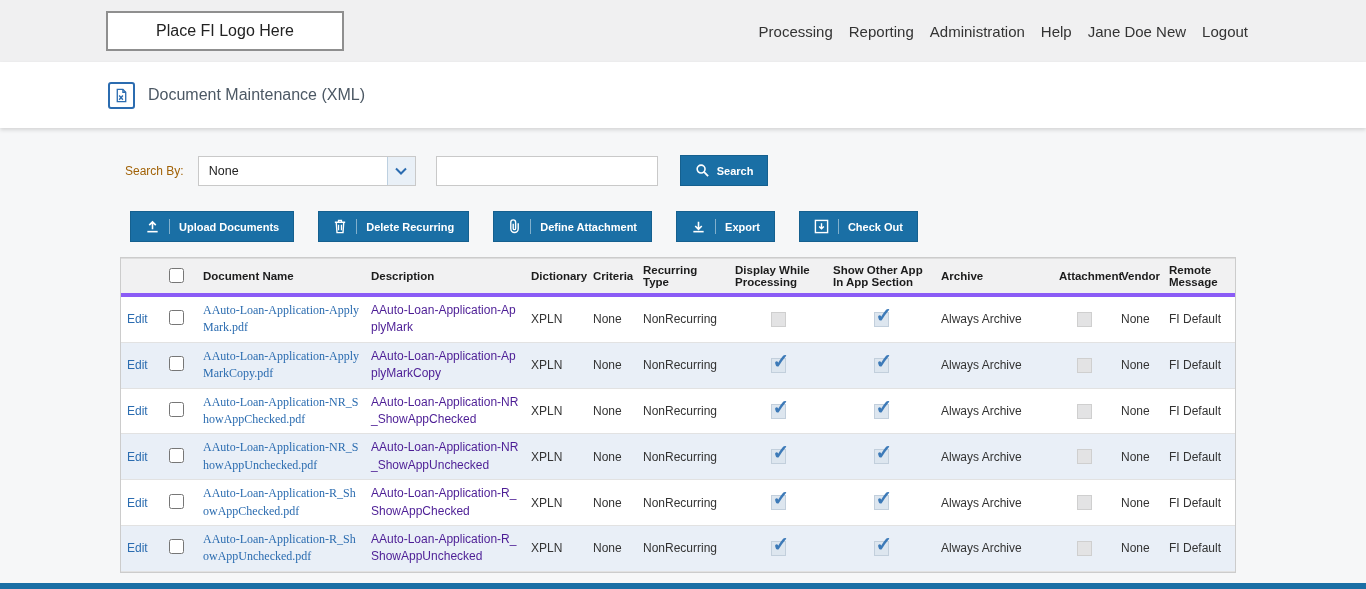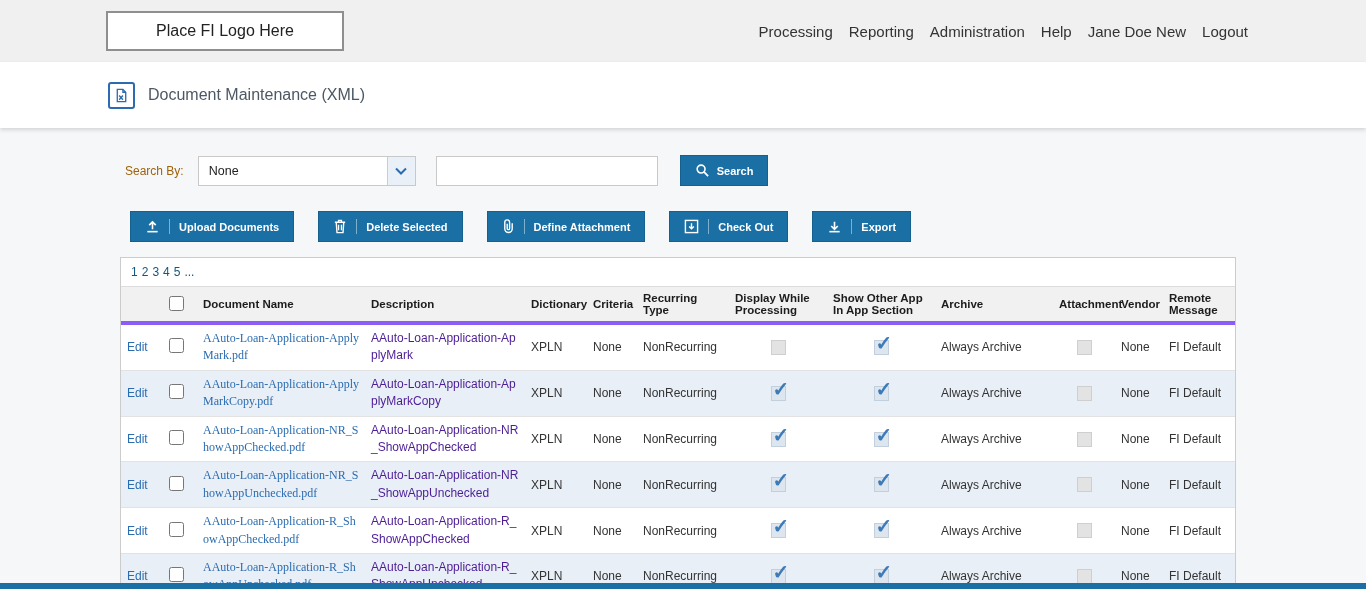--- a/index.html
+++ b/index.html
@@ -163,52 +163,51 @@
       <span>Upload Documents</span>
     </button>
     <button class="btn sep">
       <span class="ic">
         <svg width="14" height="15" viewBox="0 0 14 16">
             <path d="M1.5 3.5h11M5.5 3V1.5h3V3" fill="none" stroke="#fff" stroke-width="1.5"></path>
             <path d="M3 3.5l.8 11h6.4l.8-11" fill="none" stroke="#fff" stroke-width="1.5"></path>
             <path d="M5.5 6v6M8.5 6v6" stroke="#fff" stroke-width="1.3"></path>
           </svg>
       </span>
-      <span>Delete Selected</span>
+      <span>Delete Recurring</span>
     </button>
     <button class="btn sep">
       <span class="ic">
         <svg width="13" height="15" viewBox="0 0 14 16">
             <path d="M11 4.5v6a4 4 0 0 1-8 0v-7a2.6 2.6 0 0 1 5.2 0v6.6a1.3 1.3 0 0 1-2.6 0V5" fill="none" stroke="#fff" stroke-width="1.5"></path>
           </svg>
       </span>
       <span>Define Attachment</span>
+    </button>
+    <button class="btn sep">
+      <span class="ic">
+        <svg width="15" height="15" viewBox="0 0 16 16">
+            <path d="M8 3v8M4.5 7.5L8 11l3.5-3.5" fill="none" stroke="#fff" stroke-width="1.7"></path>
+            <path d="M2.5 13.5h11" stroke="#fff" stroke-width="1.7"></path>
+          </svg>
+      </span>
+      <span>Export</span>
     </button>
     <button class="btn sep">
       <span class="ic">
         <svg width="15" height="15" viewBox="0 0 16 16">
             <rect x="1.5" y="1.5" width="13" height="13" fill="none" stroke="#fff" stroke-width="1.5"></rect>
             <path d="M8 4.5v6M5.5 8l2.5 2.5L10.5 8" fill="none" stroke="#fff" stroke-width="1.5"></path>
           </svg>
       </span>
       <span>Check Out</span>
     </button>
-    <button class="btn sep">
-      <span class="ic">
-        <svg width="15" height="15" viewBox="0 0 16 16">
-            <path d="M8 3v8M4.5 7.5L8 11l3.5-3.5" fill="none" stroke="#fff" stroke-width="1.7"></path>
-            <path d="M2.5 13.5h11" stroke="#fff" stroke-width="1.7"></path>
-          </svg>
-      </span>
-      <span>Export</span>
-    </button>
   </div>
 
   <div class="table-wrap">
-    <div class="pagination"><a>1</a><a>2</a><a>3</a><a>4</a><a>5</a><a>...</a></div>
     <table>
       <colgroup>
         <col style="width:42px">
           <col style="width:34px">
           <col style="width:168px">
         <col style="width:160px">
           <col style="width:62px">
           <col style="width:50px">
         <col style="width:92px">
           <col style="width:98px">

